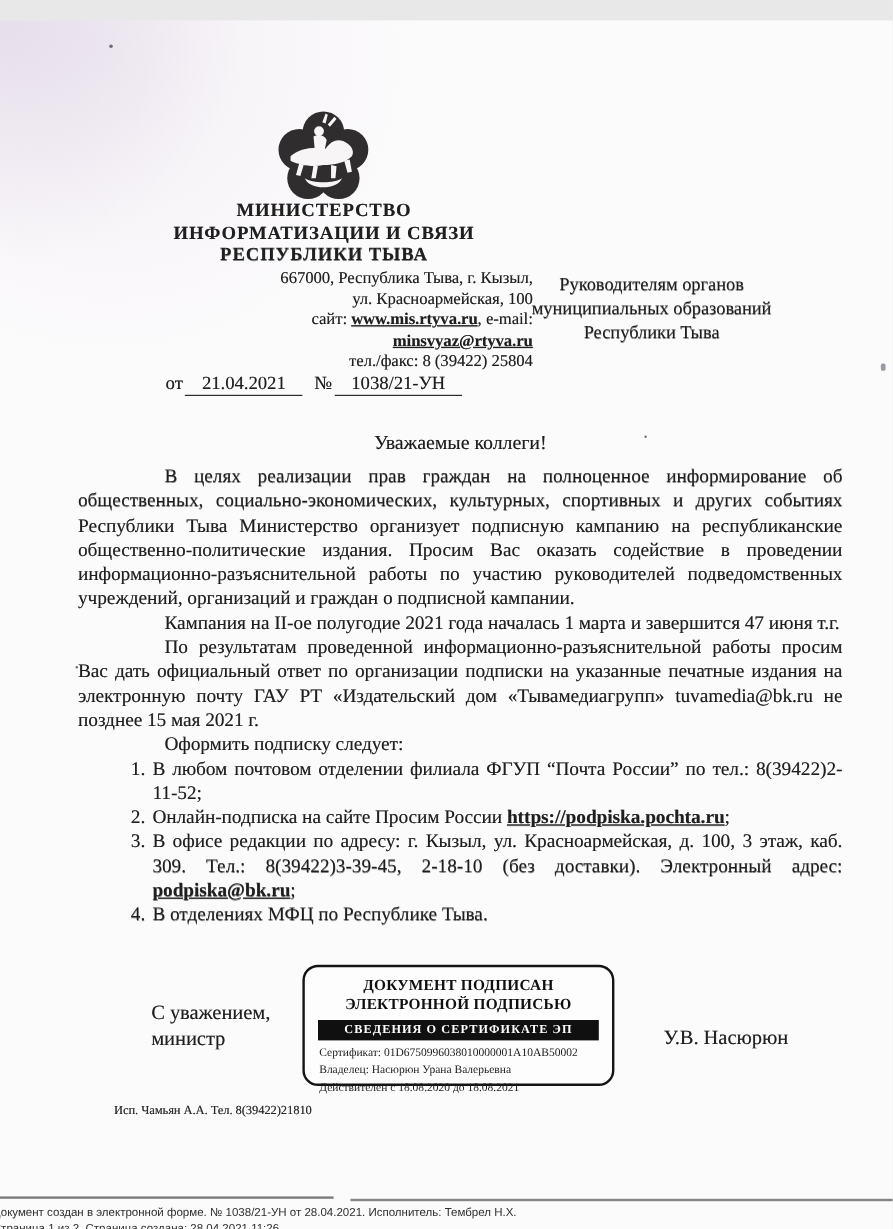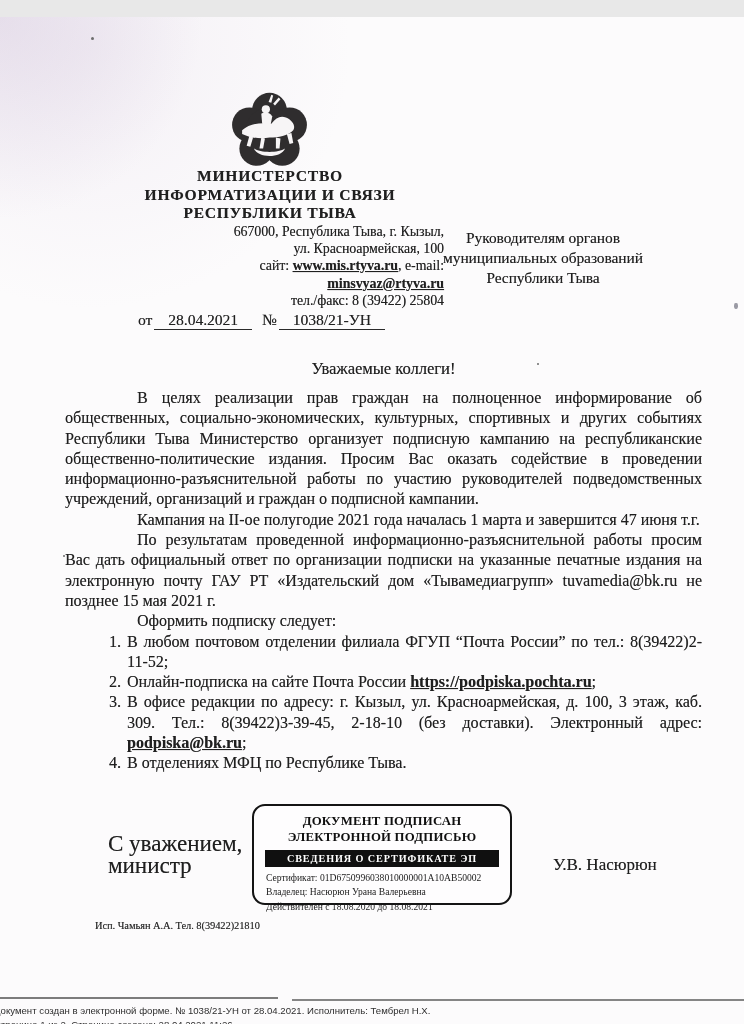--- a/index.html
+++ b/index.html
@@ -31,21 +31,21 @@
   
   .addressee{left:426px;top:211px;width:234px;text-align:center;
     font-size:15.3px;line-height:20px;}
   
   .salutation{left:65px;top:342px;width:637px;text-align:center;font-size:16.5px;}
   .body-text{left:65px;top:371px;width:637px;font-size:16px;line-height:20.3px;}
   .body-text p{margin:0;text-indent:72px;text-align:justify;text-align-last:left;}
   .body-text ol{margin:0;padding:0 0 0 60px;}
   .body-text li{text-align:justify;text-align-last:left;padding-left:2px;}
   
-  .closing{left:108px;top:816px;font-size:23px;line-height:22px;}
+  .closing{left:126px;top:816px;font-size:17px;line-height:22px;}
   .minister-name{left:553px;top:838px;font-size:17px;}
   .executor{left:95px;top:903px;font-size:10.3px;color:#2a2a2a;}
   
   .stamp{left:252px;top:787px;width:260px;height:101px;box-sizing:border-box;
     border:2.6px solid #141414;border-radius:13px;background:rgba(255,255,255,0.6);
     font-family:Liberation Serif, serif;text-shadow:none;}
   .stamp-title{margin-top:8px;text-align:center;font-weight:bold;
     font-size:12.8px;line-height:15.5px;letter-spacing:0.2px;color:#101010;}
   .stamp-bar{margin:5px 11px 0 11px;background:#101010;color:#ffffff;
     font-weight:bold;font-size:10.2px;letter-spacing:0.9px;
@@ -101,40 +101,40 @@
 
   <div class="abs contact">
     <div>667000, Республика Тыва, г. Кызыл,</div>
     <div>ул. Красноармейская, 100</div>
     <div><span>сайт: </span><a class="doc-link">www.mis.rtyva.ru</a><span>, e-mail:</span></div>
     <div><a class="doc-link">minsvyaz@rtyva.ru</a></div>
     <div>тел./факс: 8 (39422) 25804</div>
   </div>
 
   <div class="abs ref-line">
-    <span>от</span><span class="u">28.04.2021</span>
+    <span>от</span><span class="u">21.04.2021</span>
     <span>№</span><span class="u">1038/21-УН</span>
   </div>
 
   <div class="abs addressee">
     <div>Руководителям органов</div>
     <div>муниципиальных образований</div>
     <div>Республики Тыва</div>
   </div>
 
   <div class="abs salutation">Уважаемые коллеги!</div>
 
   <div class="abs body-text">
     <p>В целях реализации прав граждан на полноценное информирование об общественных, социально-экономических, культурных, спортивных и других событиях Республики Тыва Министерство организует подписную кампанию на республиканские общественно-политические издания. Просим Вас оказать содействие в проведении информационно-разъяснительной работы по участию руководителей подведомственных учреждений, организаций и граждан о подписной кампании.</p>
     <p>Кампания на II-ое полугодие 2021 года началась 1 марта и завершится 47 июня т.г.</p>
     <p>По результатам проведенной информационно-разъяснительной работы просим Вас дать официальный ответ по организации подписки на указанные печатные издания на электронную почту ГАУ РТ «Издательский дом «Тывамедиагрупп» tuvamedia@bk.ru не позднее 15 мая 2021 г.</p>
     <p>Оформить подписку следует:</p>
     <ol>
       <li><span>В любом почтовом отделении филиала ФГУП “Почта России” по тел.: 8(39422)2-11-52;</span></li>
-      <li><span>Онлайн-подписка на сайте Почта России </span><a class="doc-link">https://podpiska.pochta.ru</a><span>;</span></li>
+      <li><span>Онлайн-подписка на сайте Просим России </span><a class="doc-link">https://podpiska.pochta.ru</a><span>;</span></li>
       <li><span>В офисе редакции по адресу: г. Кызыл, ул. Красноармейская, д. 100, 3 этаж, каб. 309. Тел.: 8(39422)3-39-45, 2-18-10 (без доставки). Электронный адрес: </span><a class="doc-link">podpiska@bk.ru</a><span>;</span></li>
       <li><span>В отделениях МФЦ по Республике Тыва.</span></li>
     </ol>
   </div>
 
   <div class="abs closing">
     <div>С уважением,</div>
     <div>министр</div>
   </div>
 

